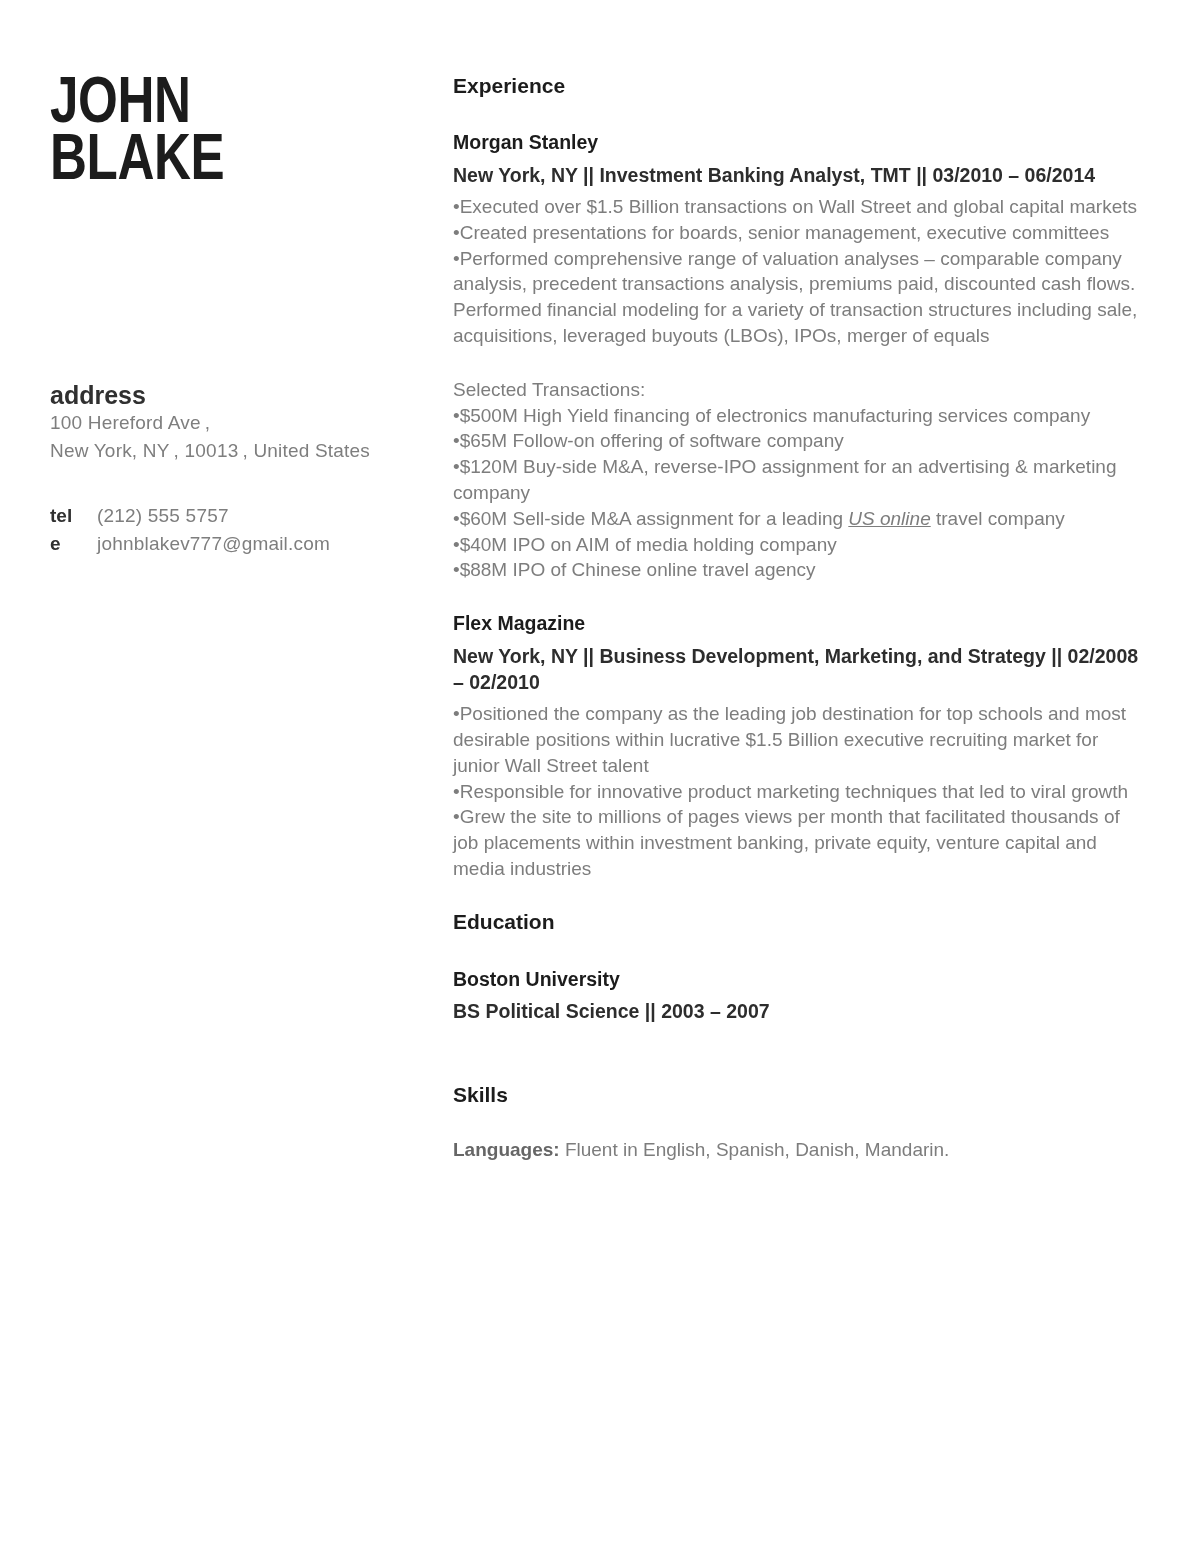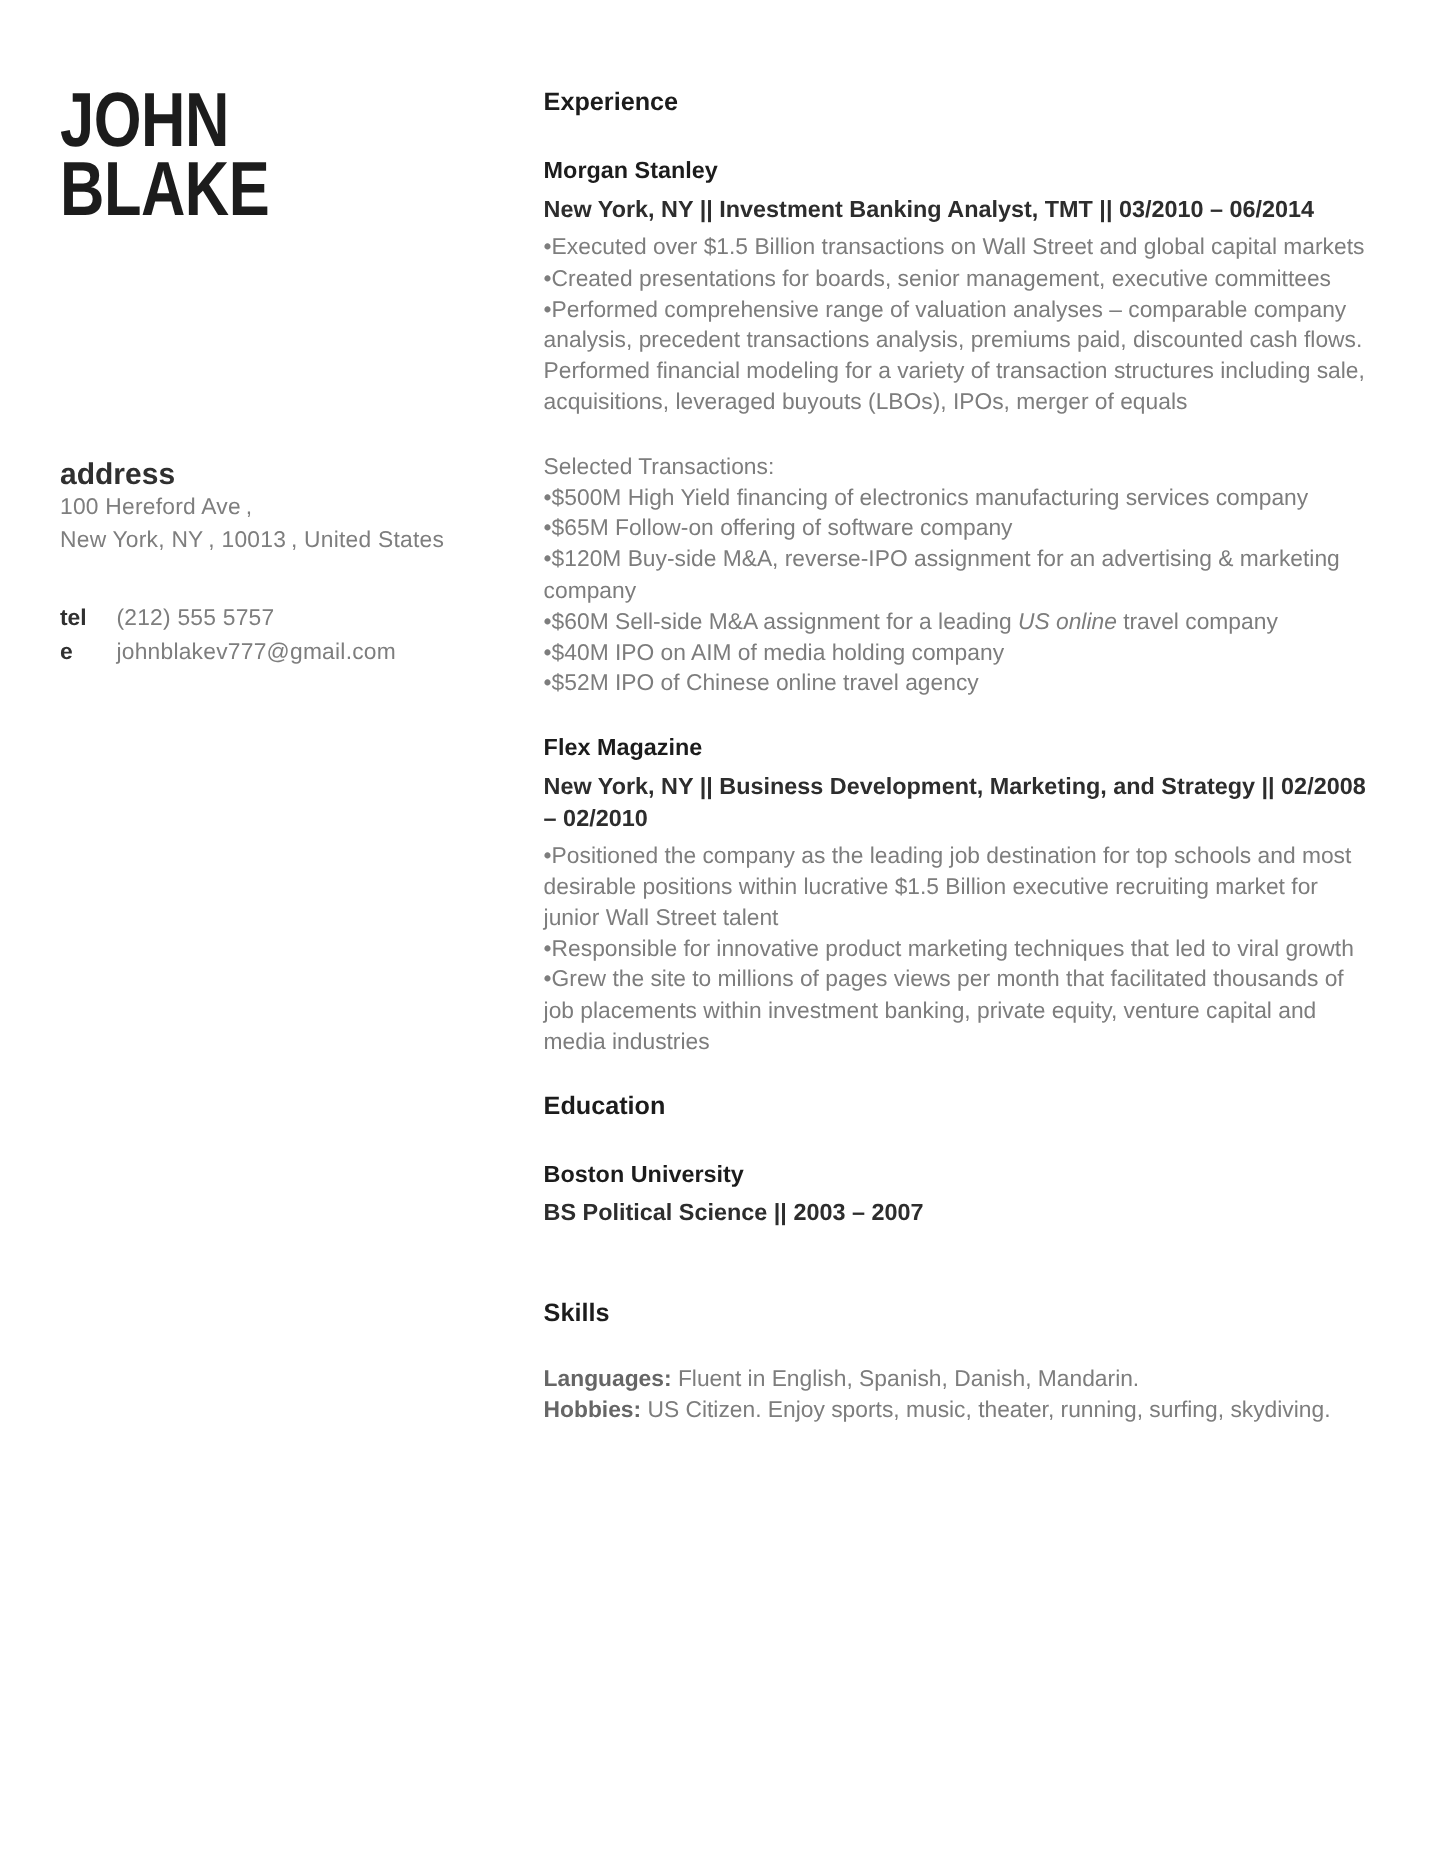--- a/index.html
+++ b/index.html
@@ -91,23 +91,23 @@
       <div class="bullet">Executed over $1.5 Billion transactions on Wall Street and global capital markets</div>
           <div class="bullet">Created presentations for boards, senior management, executive committees</div>
           <div class="bullet">Performed comprehensive range of valuation analyses – comparable company analysis, precedent transactions analysis, premiums paid, discounted cash flows. Performed financial modeling for a variety of transaction structures including sale, acquisitions, leveraged buyouts (LBOs), IPOs, merger of equals</div>
         </div>
       <div class="subhead">Selected Transactions:</div>
       <div class="bullets sub">
 
       <div class="bullet">$500M High Yield financing of electronics manufacturing services company</div>
           <div class="bullet">$65M Follow-on offering of software company</div>
           <div class="bullet">$120M Buy-side M&amp;A, reverse-IPO assignment for an advertising &amp; marketing company</div>
-          <div class="bullet"><span>$60M Sell-side M&amp;A assignment for a leading </span><span style="font-style: italic;">US online</span><span> travel company</span></div>
+          <div class="bullet"><span>$60M Sell-side M&amp;A assignment for a leading </span><span style="font-style: italic; text-decoration: underline;">US online</span><span> travel company</span></div>
           <div class="bullet">$40M IPO on AIM of media holding company</div>
-          <div class="bullet">$52M IPO of Chinese online travel agency</div>
+          <div class="bullet">$88M IPO of Chinese online travel agency</div>
         </div>
     </section>
 
     <section class="job job-flex">
       <h3 class="company">Flex Magazine</h3>
       <div class="meta">New York, NY || Business Development, Marketing, and Strategy || 02/2008 – 02/2010</div>
       <div class="bullets">
 
       <div class="bullet">Positioned the company as the leading job destination for top schools and most desirable positions within lucrative $1.5 Billion executive recruiting market for junior Wall Street talent</div>
           <div class="bullet">Responsible for innovative product marketing techniques that led to viral growth</div>
@@ -121,19 +121,16 @@
       <h3 class="company">Boston University</h3>
       <div class="meta">BS Political Science || 2003 – 2007</div>
     </section>
 
     <h2 class="section" id="skills-heading">Skills</h2>
 
     <div class="skills-block">
       <div class="skill-line">
         <span class="skill-lbl">Languages:</span><span> Fluent in English, Spanish, Danish, Mandarin.</span>
       </div>
-      <div class="skill-line">
-        <span class="skill-lbl">Hobbies:</span><span> US Citizen. Enjoy sports, music, theater, running, surfing, skydiving.</span>
-      </div>
     </div>
 
   </main>
 </div>
 
 </body></html>

